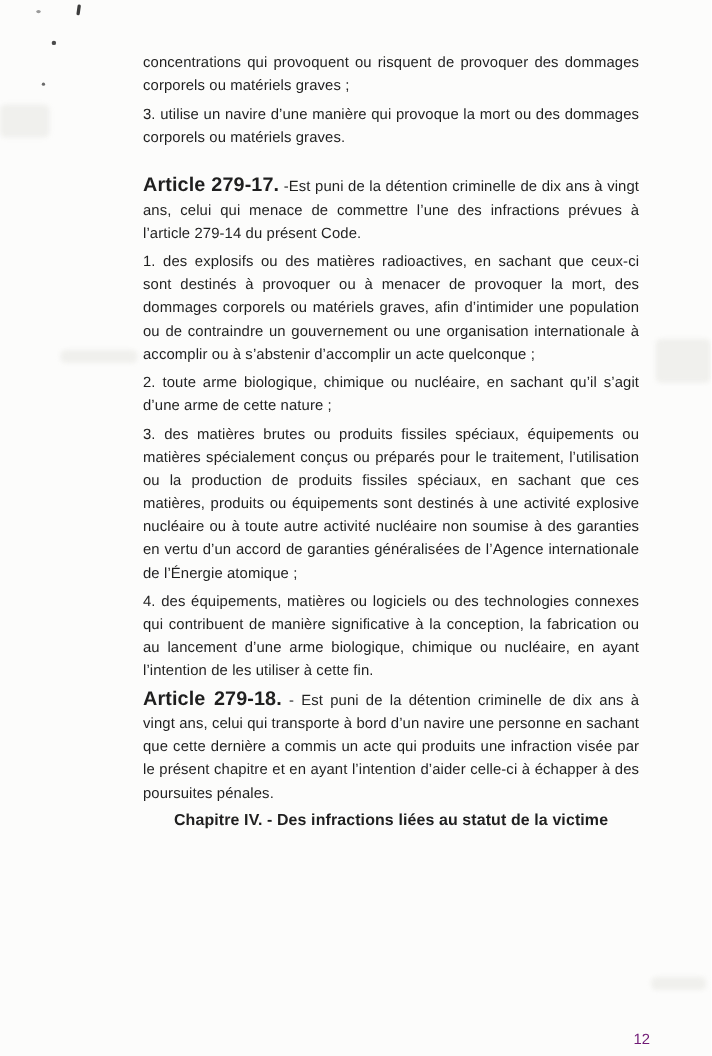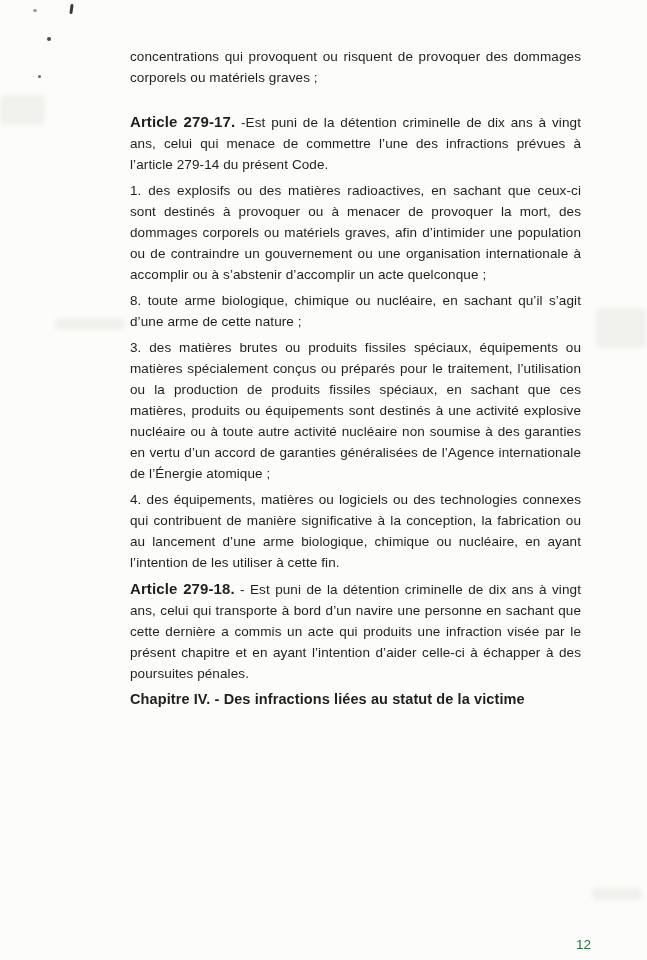--- a/index.html
+++ b/index.html
@@ -19,32 +19,32 @@
   .para {
     font-size:13.5px;
     line-height:21px;
     text-align:justify;
     margin:0 0 5px 0;
     letter-spacing:0.1px;
   }
   .para.gap-lg { margin-top:23px; }
   .lead {
     font-weight:bold;
-    font-size:15px;
+    font-size:18px;
   }
   .chapter {
     font-weight:bold;
     font-size:14.5px;
-    text-align:left;
+    text-align:center;
   }
   .page-number {
     position:absolute;
     right:56px; bottom:8px;
     font-size:13.5px;
-    color:#15803d;
+    color:#701a75;
   }
   .speck { position:absolute; background:#3c3c3c; }
   .speck.s1 { left:70px; top:4px;  width:3px;  height:10px; transform:rotate(8deg); border-radius:2px; }
   .speck.s2 { left:33px; top:9px;  width:4px;  height:3px;  background:#9a9a9a; border-radius:50%; }
   .speck.s3 { left:47px; top:37px; width:4px;  height:4px;  background:#4a4a4a; border-radius:50%; }
   .speck.s4 { left:38px; top:75px; width:3px;  height:3px;  background:#6a6a6a; border-radius:50%; }
   .smudge { position:absolute; background:#f0f0ed; border-radius:5px; filter:blur(2px); }
   .smudge.m1 { left:0px;   top:95px;  width:45px; height:30px; }
   .smudge.m2 { left:55px;  top:318px; width:70px; height:12px; }
   .smudge.m3 { left:592px; top:888px; width:50px; height:12px; }
@@ -63,32 +63,35 @@
   <div class="speck s2"></div>
   <div class="speck s3"></div>
   <div class="speck s4"></div>
 
   <div class="content">
 
     <p class="para">
       <span>concentrations qui provoquent ou risquent de provoquer des dommages corporels ou matériels graves ;</span>
     </p>
 
+    <p class="para">
+      <span>3. utilise un navire d’une manière qui provoque la mort ou des dommages corporels ou matériels graves.</span>
+    </p>
 
     <p class="para gap-lg">
       <strong class="lead">Article 279-17.</strong><span> -Est puni de la détention criminelle de dix ans à vingt ans, celui qui menace de commettre l’une des infractions prévues à l’article 279-14 du présent Code.</span>
     </p>
 
 
     <p class="para">
       <span>1. des explosifs ou des matières radioactives, en sachant que ceux-ci sont destinés à provoquer ou à menacer de provoquer la mort, des dommages corporels ou matériels graves, afin d’intimider une population ou de contraindre un gouvernement ou une organisation internationale à accomplir ou à s’abstenir d’accomplir un acte quelconque ;</span>
     </p>
 
     <p class="para">
-      <span>8. toute arme biologique, chimique ou nucléaire, en sachant qu’il s’agit d’une arme de cette nature ;</span>
+      <span>2. toute arme biologique, chimique ou nucléaire, en sachant qu’il s’agit d’une arme de cette nature ;</span>
     </p>
 
     <p class="para">
       <span>3. des matières brutes ou produits fissiles spéciaux, équipements ou matières spécialement conçus ou préparés pour le traitement, l’utilisation ou la production de produits fissiles spéciaux, en sachant que ces matières, produits ou équipements sont destinés à une activité explosive nucléaire ou à toute autre activité nucléaire non soumise à des garanties en vertu d’un accord de garanties généralisées de l’Agence internationale de l’Énergie atomique ;</span>
     </p>
 
     <p class="para">
       <span>4. des équipements, matières ou logiciels ou des technologies connexes qui contribuent de manière significative à la conception, la fabrication ou au lancement d’une arme biologique, chimique ou nucléaire, en ayant l’intention de les utiliser à cette fin.</span>
     </p>
 

